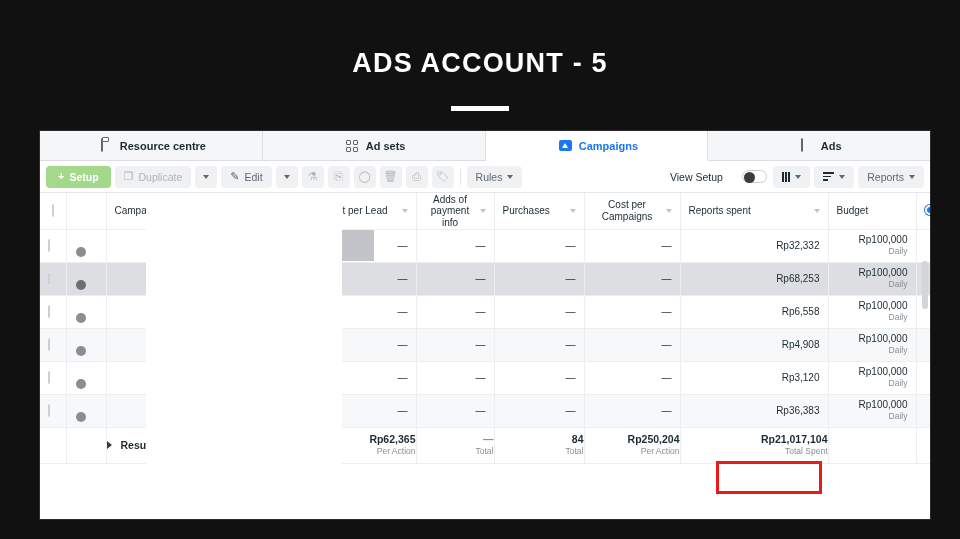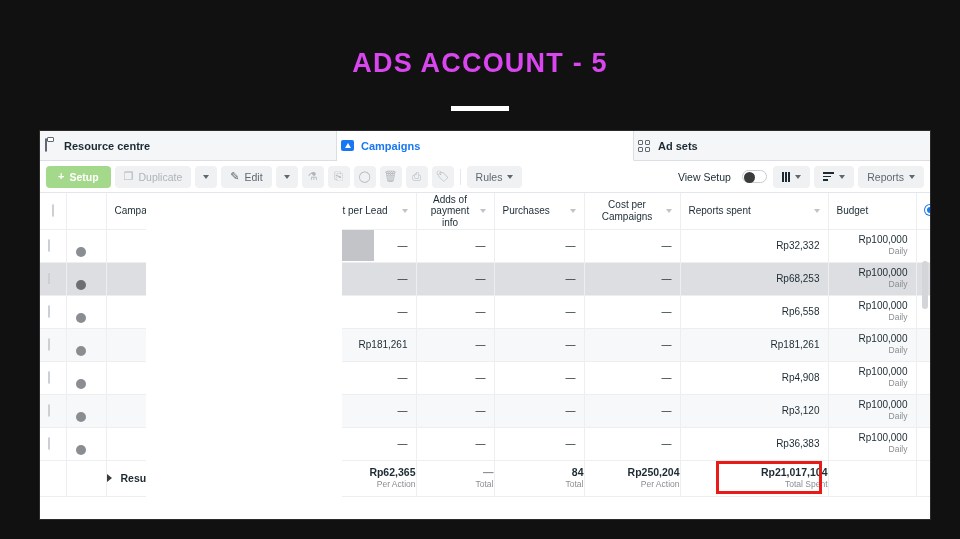--- a/index.html
+++ b/index.html
@@ -14,21 +14,21 @@
     width: 960px; height: 539px;
     background: #111111;
   }
 
   
   .title-wrap {
     position: absolute; top: 48px; left: 0; width: 960px;
     text-align: center;
   }
   .title {
-    color: #d946ef;
+    color: #ffffff;
     font-size: 27px;
     font-weight: bold;
     letter-spacing: 1.2px;
   }
   .title-rule {
     position: absolute; top: 106px; left: 50%;
     transform: translateX(-50%);
     width: 58px; height: 5px;
     background: #ffffff;
   }
@@ -53,20 +53,21 @@
     display: flex; align-items: center;
     gap: 7px;
     padding-left: 4px;
     font-size: 11px;
     font-weight: bold;
     color: #1c2b33;
     background: #f5f6f7;
     border-right: 1px solid #dcdee3;
     border-bottom: 1px solid #dcdee3;
     position: relative;
+    justify-content: center;
   }
   .tab.active {
     background: #ffffff;
     color: #1877f2;
     border-bottom: 1px solid #ffffff;
   }
   .tab:last-child { border-right: none; }
 
   .tab-ico { width: 13px; height: 13px; flex: 0 0 13px; position: relative; }
   .ico-clipboard {
@@ -123,21 +124,21 @@
     border-top: 4.5px solid #606770;
   }
   .btn.sq { width: 22px; padding: 0; justify-content: center; }
   .sep { width: 1px; height: 16px; background: #e4e6eb; margin: 0 2px; }
   .spacer { flex: 1; }
 
   .glyph { font-size: 11px; line-height: 1; color: #606770; }
   .glyph.dim { color: #b0b3b8; }
 
   .viewsetup {
-    display: flex; align-items: center; gap: 11px;
+    display: flex; align-items: center; gap: 19px;
     font-size: 10.5px; color: #1c2b33; margin-right: 2px;
   }
   .toggle {
     width: 25px; height: 13px; border-radius: 7px;
     background: #ffffff; border: 1px solid #c9ccd1;
     position: relative;
   }
   .toggle .knob {
     position: absolute; top: 1px; left: 1px;
     width: 11px; height: 11px; border-radius: 50%;
@@ -272,37 +273,41 @@
   </div>
   <div class="title-rule"></div>
 
   <div class="panel">
 
     <div class="tabbar">
       <div class="tab">
         <span class="tab-ico"><span class="ico-clipboard"></span></span>
         <span>Resource centre</span>
       </div>
-      <div class="tab active">
-        <span class="tab-ico">
-            <span class="ico-campaign"></span>
-          </span>
-        <span>Campaigns</span>
-      </div>
       <div class="tab">
         <span class="tab-ico">
             <span class="ico-adsets">
               <i></i>
               <i></i>
               <i></i>
               <i></i>
             </span>
           </span>
         <span>Ad sets</span>
       </div>
+      <div class="tab active">
+        <span class="tab-ico">
+            <span class="ico-campaign"></span>
+          </span>
+        <span>Campaigns</span>
+      </div>
+      <div class="tab">
+        <span class="tab-ico"><span class="ico-ads"></span></span>
+        <span>Ads</span>
+      </div>
     </div>
 
     <div class="toolbar">
       <div class="btn create">
         <span class="glyph" style="color:#fff">+</span>
         <span>Setup</span>
       </div>
       <div class="btn">
         <span class="glyph dim">❐</span>
         <span style="color:#b0b3b8">Duplicate</span>
@@ -472,36 +477,20 @@
             <tr>
               <td><span class="cb"></span></td>
               <td><span class="sw"></span></td>
               <td></td>
               <td></td>
               <td class="dash">—</td>
               <td class="dash">—</td>
               <td class="dash">—</td>
               <td class="dash">—</td>
               <td class="num">Rp6,558</td>
-              <td class="stacked">
-                <div>Rp100,000</div>
-                <div class="sub">Daily</div>
-              </td>
-              <td></td>
-            </tr>
-            <tr>
-              <td><span class="cb"></span></td>
-              <td><span class="sw"></span></td>
-              <td></td>
-              <td></td>
-              <td class="num">Rp181,261</td>
-              <td class="dash">—</td>
-              <td class="dash">—</td>
-              <td class="dash">—</td>
-              <td class="num">Rp181,261</td>
               <td class="stacked">
                 <div>Rp100,000</div>
                 <div class="sub">Daily</div>
               </td>
               <td></td>
             </tr>
             <tr>
               <td><span class="cb"></span></td>
               <td><span class="sw"></span></td>
               <td></td>

